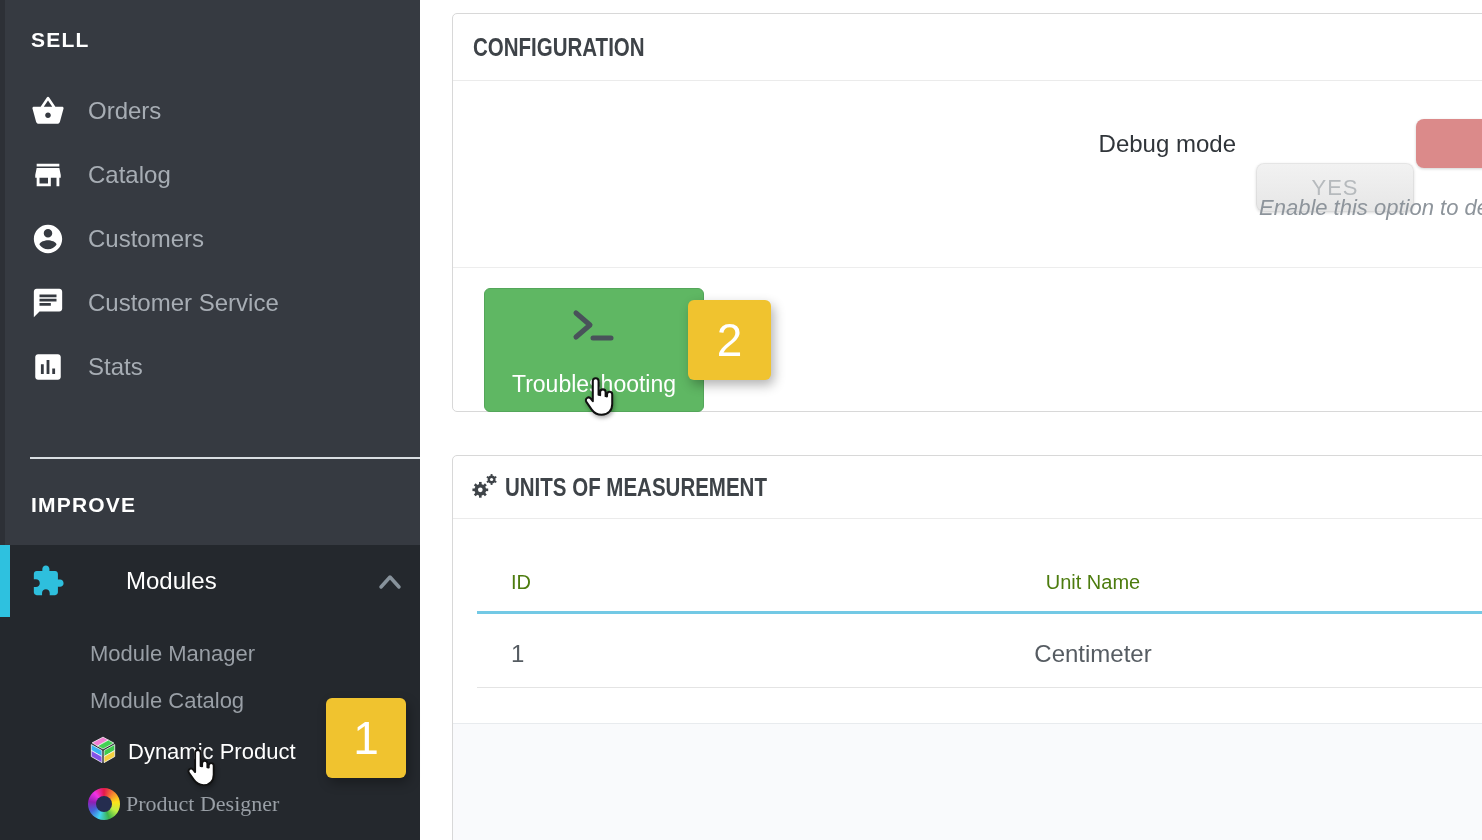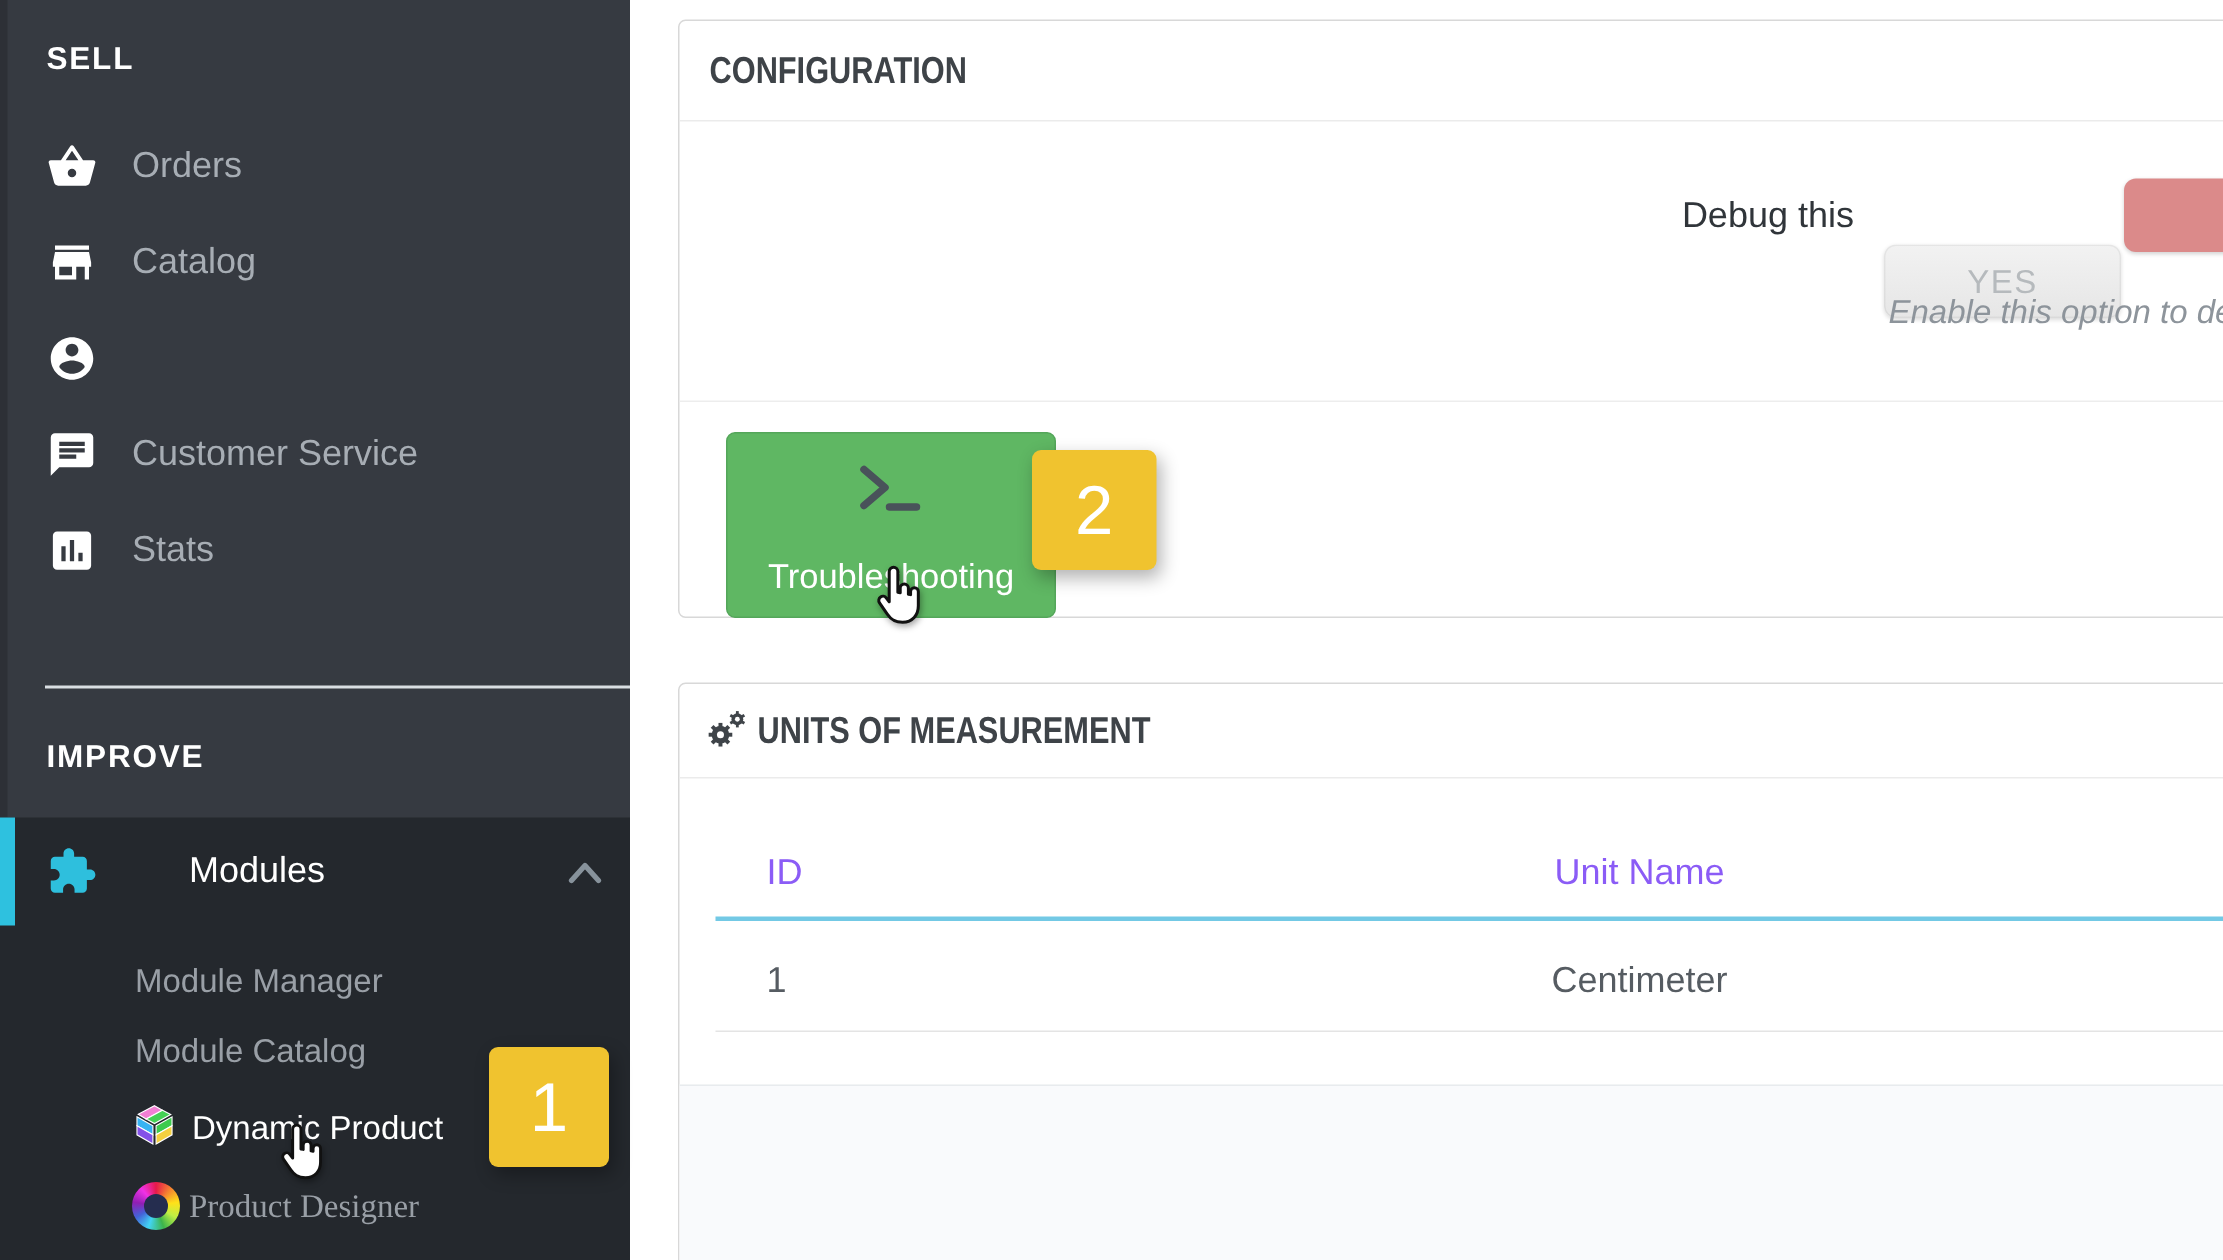--- a/index.html
+++ b/index.html
@@ -57,21 +57,21 @@
              color:#8d949b;white-space:nowrap;}
   .config-footer-line{position:absolute;left:0;top:253px;width:100%;height:0;border-top:1px solid #ededed;}
   .btn-troubleshooting{position:absolute;left:31px;top:274px;width:218px;height:122px;background:#5fb763;
       border:1px solid #54a65a;border-radius:6px;cursor:pointer;}
   .term-icon{position:absolute;left:86px;top:20px;}
   .btn-label{position:absolute;left:0;bottom:13px;width:100%;text-align:center;color:#fff;font-size:23px;}
 
   .units-title{height:62px;line-height:62px;padding-left:52px;font-size:25px;font-weight:700;
                color:#3e4348;border-bottom:1px solid #ebebeb;white-space:nowrap;position:relative;}
   .cogs-icon{position:absolute;left:17px;top:16px;}
-  .th{position:absolute;top:108px;height:36px;line-height:36px;font-size:24px;color:#8b5cf6;}
+  .th{position:absolute;top:108px;height:36px;line-height:36px;font-size:20px;color:#4d7c0f;}
   .td{position:absolute;top:180px;height:36px;line-height:36px;font-size:24px;color:#565c62;}
   .col-id{left:58px;}
   .col-unit{left:490px;width:300px;text-align:center;}
   .underline-cyan{position:absolute;left:24px;top:155px;width:1136px;height:3px;background:#73c9e5;}
   .row-line{position:absolute;left:24px;top:231px;width:1136px;height:1px;background:#e4e4e4;}
   .units-footer{position:absolute;left:0;top:267px;width:100%;height:132px;background:#f9fafc;
                 border-top:1px solid #e8ebee;}
 
   
   .badge{position:absolute;background:#f0c32f;border-radius:6px;color:#fff;text-align:center;
@@ -101,20 +101,21 @@
     <svg class="mi" viewBox="0 0 24 24">
         <path fill="#fff" d="M20 4H4v2h16V4zm1 10v-2l-1-5H4l-1 5v2h1v6h10v-6h4v6h2v-6h1zm-9 4H6v-4h6v4z"></path>
       </svg>
     <span class="lbl">Catalog</span>
   </div>
 
   <div class="nav-item" id="nav-customers">
     <svg class="mi" viewBox="0 0 24 24">
         <path fill="#fff" d="M12 2C6.48 2 2 6.48 2 12s4.48 10 10 10 10-4.48 10-10S17.52 2 12 2zm0 3c1.66 0 3 1.34 3 3s-1.34 3-3 3-3-1.34-3-3 1.34-3 3-3zm0 14.2c-2.5 0-4.71-1.28-6-3.22.03-1.99 4-3.08 6-3.08 1.99 0 5.97 1.09 6 3.08-1.29 1.94-3.5 3.22-6 3.22z"></path>
       </svg>
+    <span class="lbl">Customers</span>
   </div>
 
   <div class="nav-item" id="nav-customer-service">
     <svg class="mi" viewBox="0 0 24 24">
         <path fill="#fff" d="M20 2H4c-1.1 0-1.99.9-1.99 2L2 22l4-4h14c1.1 0 2-.9 2-2V4c0-1.1-.9-2-2-2zM6 9h12v2H6V9zm8 5H6v-2h8v2zm4-6H6V6h12v2z"></path>
       </svg>
     <span class="lbl">Customer Service</span>
   </div>
 
   <div class="nav-item" id="nav-stats">
@@ -163,21 +164,21 @@
       <span class="wheel-icon"></span>
       <span class="lbl">Product Designer</span>
     </div>
   </div>
 </div>
 
 <div class="card" id="card-config">
   <div class="panel-title">
     <span class="cond">CONFIGURATION</span>
   </div>
-  <div class="debug-label">Debug this</div>
+  <div class="debug-label">Debug mode</div>
   <div class="switch">
     <div class="switch-yes">YES</div>
     <div class="switch-no">NO</div>
   </div>
   <div class="help-text">Enable this option to debug</div>
   <div class="config-footer-line"></div>
   <div class="btn-troubleshooting">
     <svg class="term-icon" width="46" height="34" viewBox="0 0 46 34">
       <polyline points="5,4 19,16 5,28" fill="none" stroke="#49525a" stroke-width="5" stroke-linecap="round" stroke-linejoin="round"></polyline>
       <line x1="22" y1="29" x2="40" y2="29" stroke="#49525a" stroke-width="5" stroke-linecap="round"></line>

